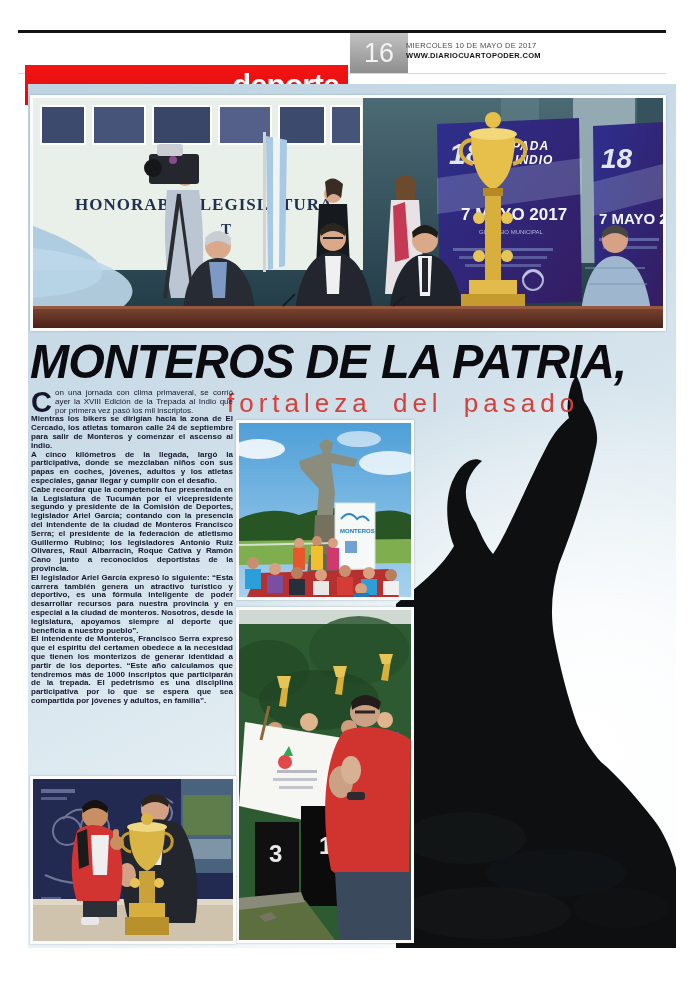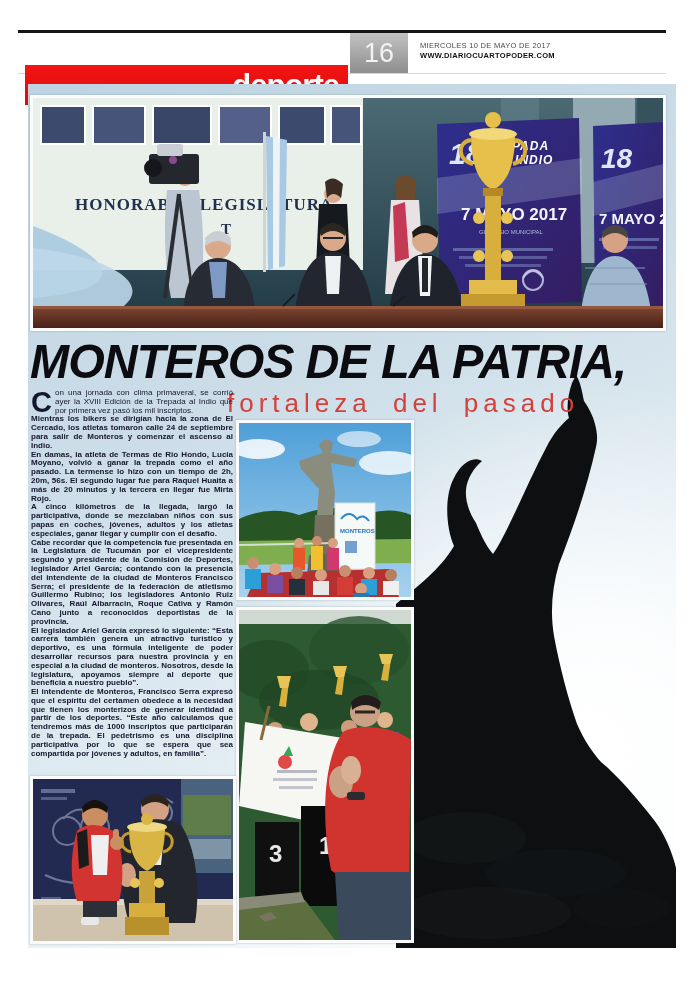--- a/index.html
+++ b/index.html
@@ -8,21 +8,21 @@
   
   #topline{position:absolute;left:18px;top:30px;width:648px;height:3px;background:#141414;}
   #band{position:absolute;left:18px;top:33px;width:648px;height:40px;background:#ffffff;
         border-bottom:1px solid #d8d8d8;}
   #redbox{position:absolute;left:7px;top:0;width:323px;height:40px;
           background:linear-gradient(#f51414,#d80c0c);display:flex;align-items:center;justify-content:flex-end;padding-right:9px;box-sizing:border-box;margin-top:32px;}
   #redbox .t{color:#fff;font-size:31px;font-weight:bold;letter-spacing:-1px;line-height:1;}
   #graybox{position:absolute;left:332px;top:0;width:58px;height:40px;
            background:linear-gradient(#c2c2c2,#8e8e8e);display:flex;align-items:center;justify-content:center;}
   #graybox .t{color:#f2f2f2;font-size:27px;line-height:1;}
-  #dateblock{position:absolute;left:402px;top:8px;line-height:10px;}
+  #dateblock{position:absolute;left:388px;top:8px;line-height:10px;}
   #dateblock .d1{font-size:7.5px;color:#4a4a4a;letter-spacing:.3px;}
   #dateblock .d2{font-size:7.5px;color:#111;font-weight:bold;letter-spacing:.3px;text-align:right;}
   
   #sky{position:absolute;left:28px;top:84px;width:648px;height:864px;
        background:linear-gradient(155deg,#bed4e2 0%,#ccdde8 35%,#dfebf1 62%,#f3f8fa 85%,#fafdfd 100%);}
   #skyglow{position:absolute;left:28px;top:84px;width:648px;height:864px;
        background:radial-gradient(circle at 86% 76%,#ffffff 0%,rgba(255,255,255,.85) 14%,rgba(255,255,255,0) 42%);}
   
   .photo{position:absolute;border:3px solid #fbfbfb;box-shadow:0 0 2px rgba(60,80,95,.35);}
   #pressphoto{left:30px;top:95px;width:630px;height:230px;}
@@ -230,21 +230,20 @@
       <line x1="360" y1="208" x2="372" y2="198" stroke="#1b1d21" stroke-width="2"></line>
     </svg>
   </div>
 
   <div id="headline">MONTEROS DE LA PATRIA,</div>
   <div id="subhead">fortaleza del pasado</div>
 
   <div id="column">
       <p class="para"><span class="dropcap">C</span>on una jornada con clima primaveral, se corrió ayer la XVIII Edición de la Trepada al Indio que por primera vez pasó los mil inscriptos.</p>
       <p class="para bold">Mientras los bikers se dirigían hacia la zona de El Cercado, los atletas tomaron calle 24 de septiembre para salir de Monteros y comenzar el ascenso al Indio.</p>
-      <p class="para bold">En damas, la atleta de Termas de Rio Hondo, Lucia Moyano, volvió a ganar la trepada como el año pasado. La termense lo hizo con un tiempo de 2h, 20m, 56s. El segundo lugar fue para Raquel Huaita a más de 20 minutos y la tercera en llegar fue Mirta Rojo.</p>
       <p class="para bold">A cinco kilómetros de la llegada, largó la participativa, donde se mezclaban niños con sus papas en coches, jóvenes, adultos y los atletas especiales, ganar llegar y cumplir con el desafío.</p>
       <p class="para bold">Cabe recordar que la competencia fue presentada en la Legislatura de Tucumán por el vicepresidente segundo y presidente de la Comisión de Deportes, legislador Ariel García; contando con la presencia del intendente de la ciudad de Monteros Francisco Serra; el presidente de la federación de atletismo Guillermo Rubino; los legisladores Antonio Ruiz Olivares, Raúl Albarracin, Roque Cativa y Ramón Cano junto a reconocidos deportistas de la provincia.</p>
       <p class="para bold">El legislador Ariel García expresó lo siguiente: “Esta carrera también genera un atractivo turístico y deportivo, es una fórmula inteligente de poder desarrollar recursos para nuestra provincia y en especial a la ciudad de monteros. Nosotros, desde la legislatura, apoyamos siempre al deporte que beneficia a nuestro pueblo”.</p>
       <p class="para bold">El intendente de Monteros, Francisco Serra expresó que el espíritu del certamen obedece a la necesidad que tienen los monterizos de generar identidad a partir de los deportes. “Este año calculamos que tendremos más de 1000 inscriptos que participarán de la trepada. El pedetrismo es una disciplina participativa por lo que se espera que sea compartida por jóvenes y adultos, en familia”.</p>
     </div>
 
   <div class="photo" id="photoA">
     <svg width="172" height="174" viewBox="0 0 172 174">
       <defs>
         <linearGradient id="skyA" x1="0" y1="0" x2="0" y2="1">

